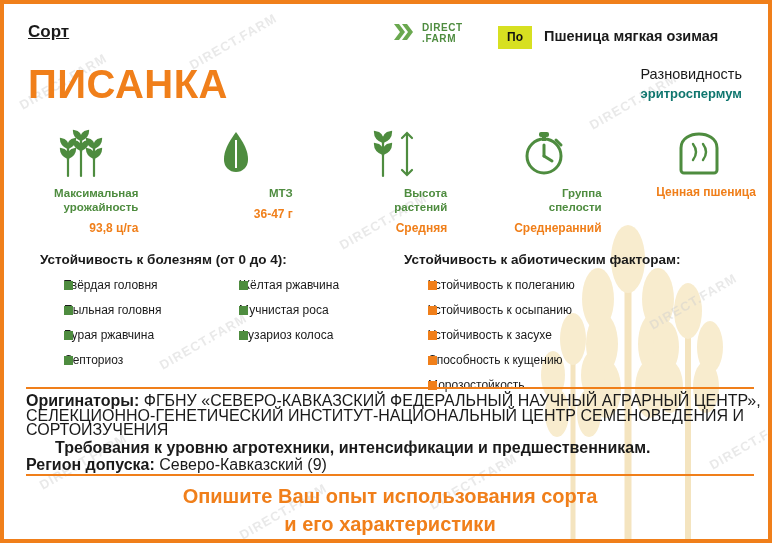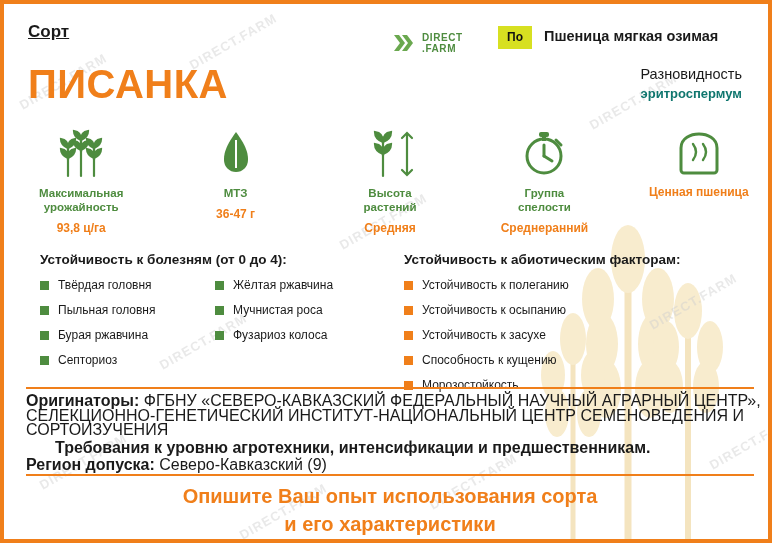--- a/index.html
+++ b/index.html
@@ -64,23 +64,22 @@
     left: 24px;
     top: 18px;
     font-size: 17px;
     font-weight: 700;
     color: #1a1a1a;
     text-decoration: underline;
   }
   .logo {
     position: absolute;
     left: 390px;
-    top: 28px;
+    top: 18px;
     display: flex;
-    align-items: center;
     gap: 6px;
   }
   .logo-text {
     font-size: 10px;
     font-weight: 700;
     color: #4e8c3f;
     line-height: 11px;
     letter-spacing: .6px;
   }
   .badge-po {
@@ -132,22 +131,22 @@
   
   .stats {
     position: absolute;
     top: 124px;
     left: 0;
     width: 772px;
     display: flex;
   }
   .stat {
     flex: 1 1 0;
-    text-align: center;
-    padding: 0 4px;
+    text-align: right;
+    padding: 0 20px;
   }
   .stat .ico {
     height: 50px;
     display: flex;
     align-items: flex-end;
     justify-content: center;
   }
   .stat .lbl {
     margin-top: 8px;
     font-size: 11.5px;
@@ -192,25 +191,25 @@
   .two-col > ul {
     width: 175px;
   }
   ul.items {
     list-style: none;
     margin: 0;
     padding: 0;
   }
   ul.items li {
     position: relative;
-    padding-left: 18px;
     font-size: 12px;
     color: #1a1a1a;
     line-height: 15px;
     margin-bottom: 10px;
+    margin-left: 24px;
   }
   ul.items li::before {
     content: "";
     position: absolute;
     left: 0;
     top: 3px;
     width: 9px;
     height: 9px;
   }
   ul.green li::before { background: #4e8c3f; }

